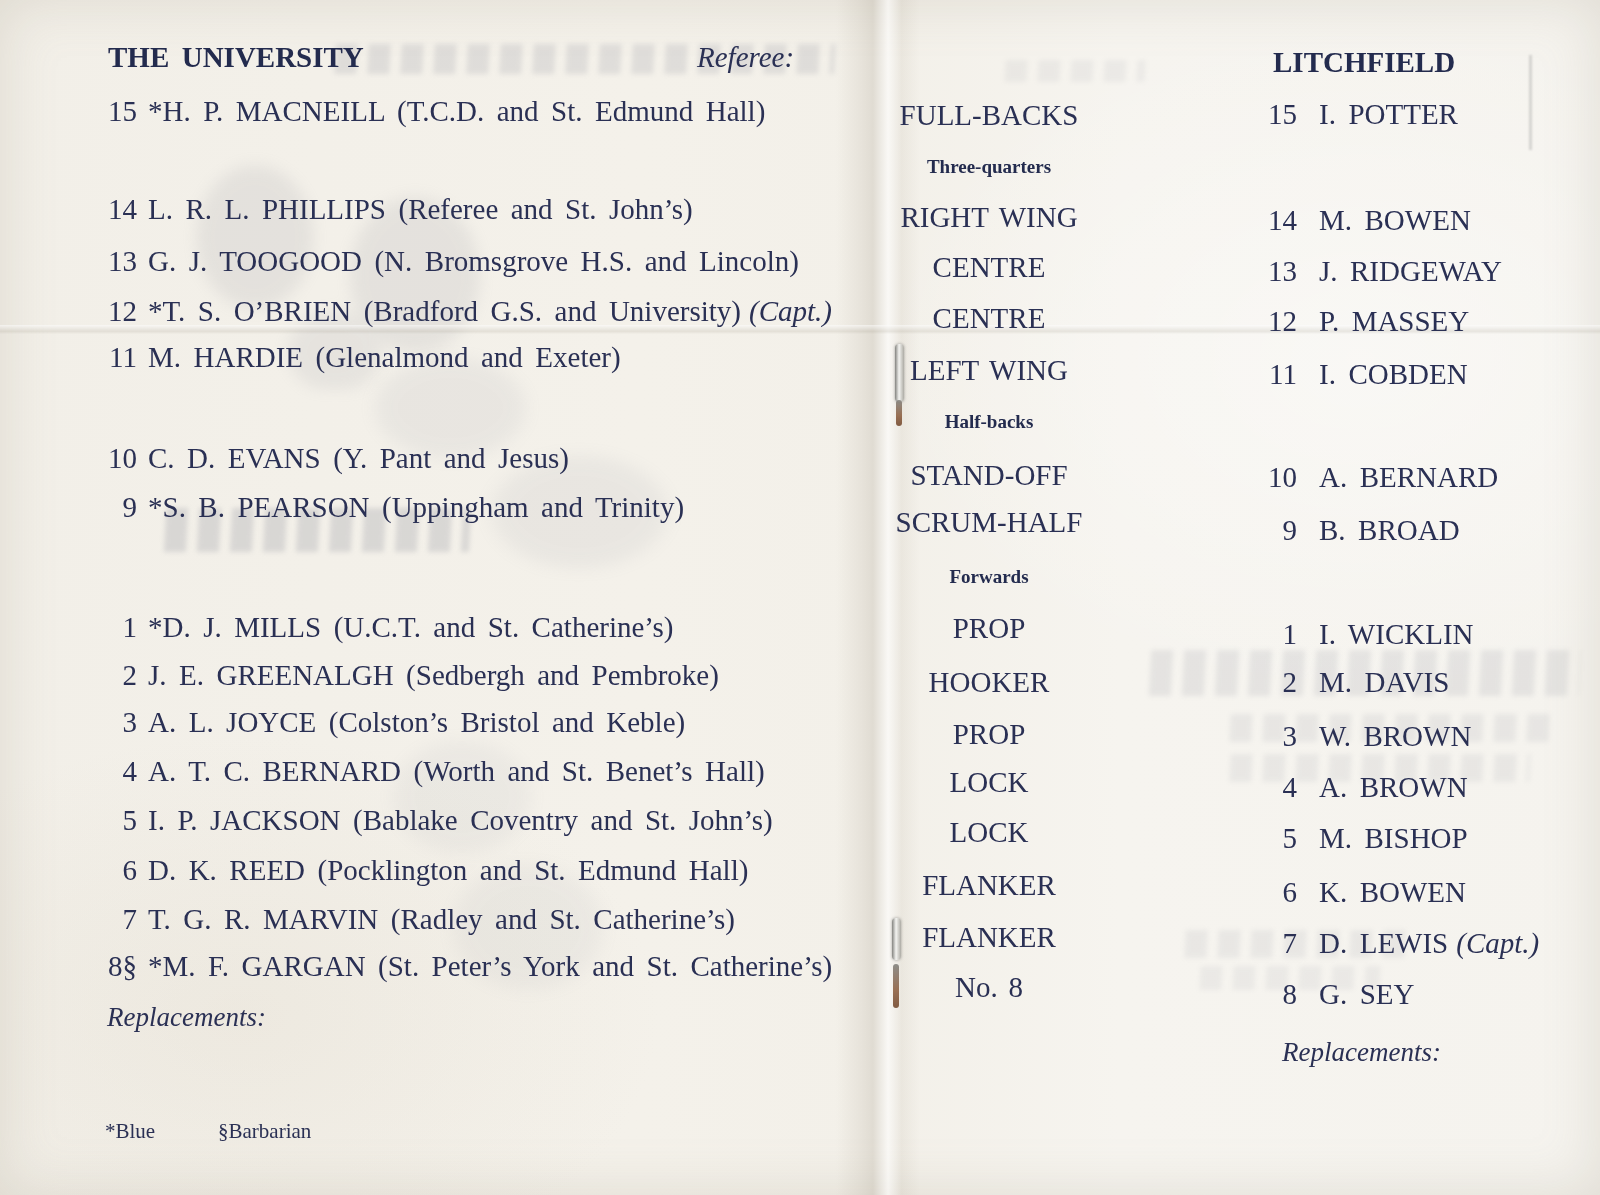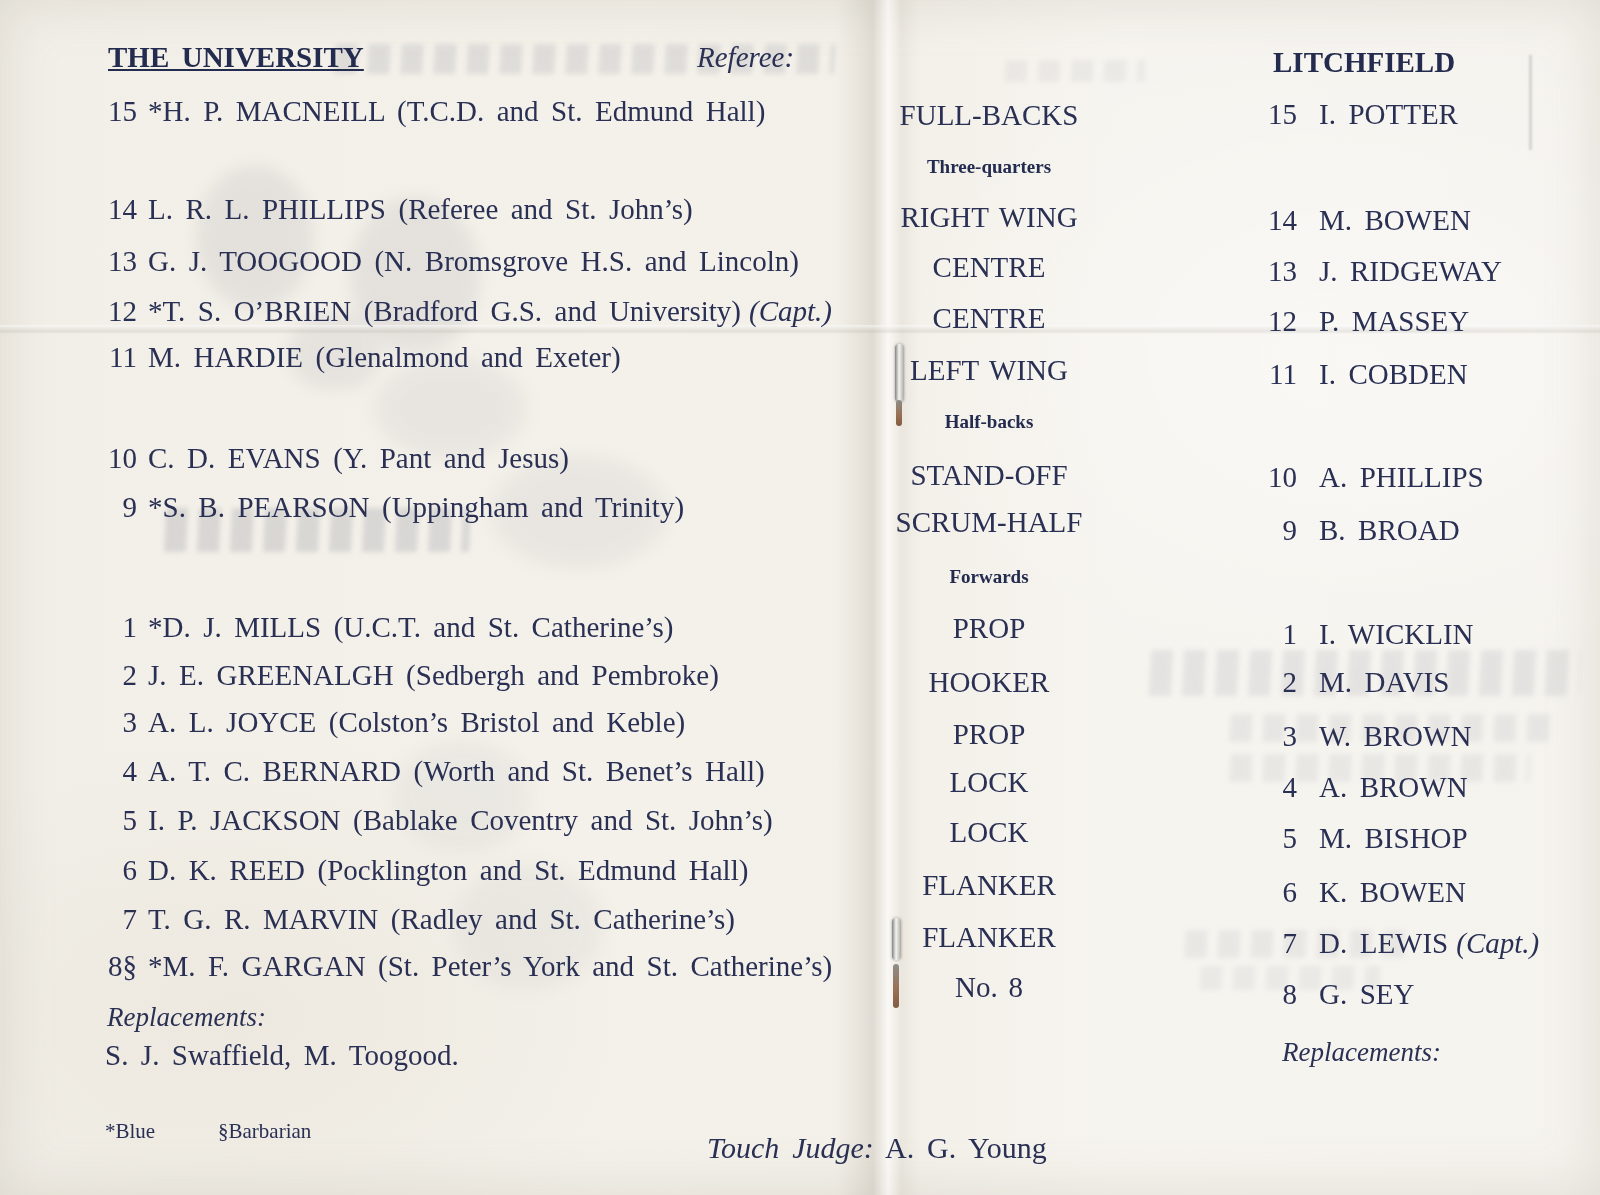--- a/index.html
+++ b/index.html
@@ -82,21 +82,21 @@
   <div class="ghost ghost-dashes" style="left:1200px; top:966px; width:180px; height:24px; opacity:0.10;"></div>
 
   <div class="fold"></div>
   <div class="crease-h"></div>
   <div class="staple" style="left:895px; top:344px; height:58px;"></div>
   <div class="staple-tip" style="left:896px; top:400px; height:26px;"></div>
   <div class="staple" style="left:892px; top:918px; height:42px;"></div>
   <div class="staple-tip" style="left:893px; top:964px; height:44px;"></div>
   <div class="edge-line" style="left:1529px; top:55px; width:3px; height:95px;"></div>
 
-  <div class="txt bold" style="left:108px; top:39px;text-decoration:underline;">THE UNIVERSITY</div>
+  <div class="txt bold" style="left:108px; top:39px;">THE UNIVERSITY</div>
   <div class="txt ital" style="left:697px; top:39px;">Referee:</div>
   <div class="txt bold" style="left:1273px; top:44px;">LITCHFIELD</div>
 
   <div id="rows">
       <div class="prow left" style="top: 93px;"><span class="num">15</span><span class="pname">*H. P. MACNEILL (T.C.D. and St. Edmund Hall)</span></div>
       <div class="prow left" style="top: 191px;"><span class="num">14</span><span class="pname">L. R. L. PHILLIPS (Referee and St. John’s)</span></div>
       <div class="prow left" style="top: 243px;"><span class="num">13</span><span class="pname">G. J. TOOGOOD (N. Bromsgrove H.S. and Lincoln)</span></div>
       <div class="prow left" style="top: 293px;"><span class="num">12</span><span class="pname">*T. S. O’BRIEN (Bradford G.S. and University)</span><span class="capt">(Capt.)</span></div>
       <div class="prow left" style="top: 339px;"><span class="num">11</span><span class="pname">M. HARDIE (Glenalmond and Exeter)</span></div>
       <div class="prow left" style="top: 440px;"><span class="num">10</span><span class="pname">C. D. EVANS (Y. Pant and Jesus)</span></div>
@@ -107,21 +107,21 @@
       <div class="prow left" style="top: 753px;"><span class="num">4</span><span class="pname">A. T. C. BERNARD (Worth and St. Benet’s Hall)</span></div>
       <div class="prow left" style="top: 802px;"><span class="num">5</span><span class="pname">I. P. JACKSON (Bablake Coventry and St. John’s)</span></div>
       <div class="prow left" style="top: 852px;"><span class="num">6</span><span class="pname">D. K. REED (Pocklington and St. Edmund Hall)</span></div>
       <div class="prow left" style="top: 901px;"><span class="num">7</span><span class="pname">T. G. R. MARVIN (Radley and St. Catherine’s)</span></div>
       <div class="prow left" style="top: 948px;"><span class="num">8§</span><span class="pname">*M. F. GARGAN (St. Peter’s York and St. Catherine’s)</span></div>
       <div class="prow right" style="top: 96px;"><span class="num">15</span><span class="pname">I. POTTER</span></div>
       <div class="prow right" style="top: 202px;"><span class="num">14</span><span class="pname">M. BOWEN</span></div>
       <div class="prow right" style="top: 253px;"><span class="num">13</span><span class="pname">J. RIDGEWAY</span></div>
       <div class="prow right" style="top: 303px;"><span class="num">12</span><span class="pname">P. MASSEY</span></div>
       <div class="prow right" style="top: 356px;"><span class="num">11</span><span class="pname">I. COBDEN</span></div>
-      <div class="prow right" style="top: 459px;"><span class="num">10</span><span class="pname">A. PHILLIPS</span></div>
+      <div class="prow right" style="top: 459px;"><span class="num">10</span><span class="pname">A. BERNARD</span></div>
       <div class="prow right" style="top: 512px;"><span class="num">9</span><span class="pname">B. BROAD</span></div>
       <div class="prow right" style="top: 616px;"><span class="num">1</span><span class="pname">I. WICKLIN</span></div>
       <div class="prow right" style="top: 664px;"><span class="num">2</span><span class="pname">M. DAVIS</span></div>
       <div class="prow right" style="top: 718px;"><span class="num">3</span><span class="pname">W. BROWN</span></div>
       <div class="prow right" style="top: 769px;"><span class="num">4</span><span class="pname">A. BROWN</span></div>
       <div class="prow right" style="top: 820px;"><span class="num">5</span><span class="pname">M. BISHOP</span></div>
       <div class="prow right" style="top: 874px;"><span class="num">6</span><span class="pname">K. BOWEN</span></div>
       <div class="prow right" style="top: 925px;"><span class="num">7</span><span class="pname">D. LEWIS</span><span class="capt">(Capt.)</span></div>
       <div class="prow right" style="top: 976px;"><span class="num">8</span><span class="pname">G. SEY</span></div>
       <div class="mrow" style="top: 97px;">FULL-BACKS</div>
@@ -138,23 +138,18 @@
       <div class="mrow" style="top: 664px;">HOOKER</div>
       <div class="mrow" style="top: 716px;">PROP</div>
       <div class="mrow" style="top: 764px;">LOCK</div>
       <div class="mrow" style="top: 814px;">LOCK</div>
       <div class="mrow" style="top: 867px;">FLANKER</div>
       <div class="mrow" style="top: 919px;">FLANKER</div>
       <div class="mrow" style="top: 969px;">No. 8</div>
     </div>
 
   <div class="txt ital" style="left:107px; top:999px; font-size:27px;">Replacements:</div>
-  <div class="txt" style="left:105px; top:1037px;">S. J. Swaffield, M. Toogood.</div>
   <div class="txt ital" style="left:1282px; top:1034px; font-size:27px;">Replacements:</div>
 
   <div class="txt small" style="left:105px; top:1118px;">*Blue</div>
   <div class="txt small" style="left:218px; top:1118px;">§Barbarian</div>
-  <div class="txt" style="left:707px; top:1130px; font-size:30px;">
-    <span class="ital">Touch Judge:</span>
-    <span>A. G. Young</span>
-  </div>
 
 </div>
 
 </body></html>

